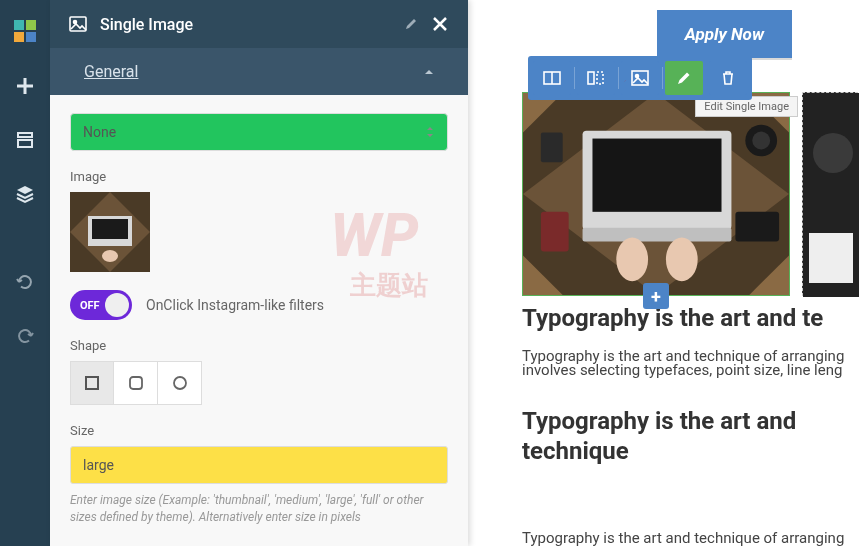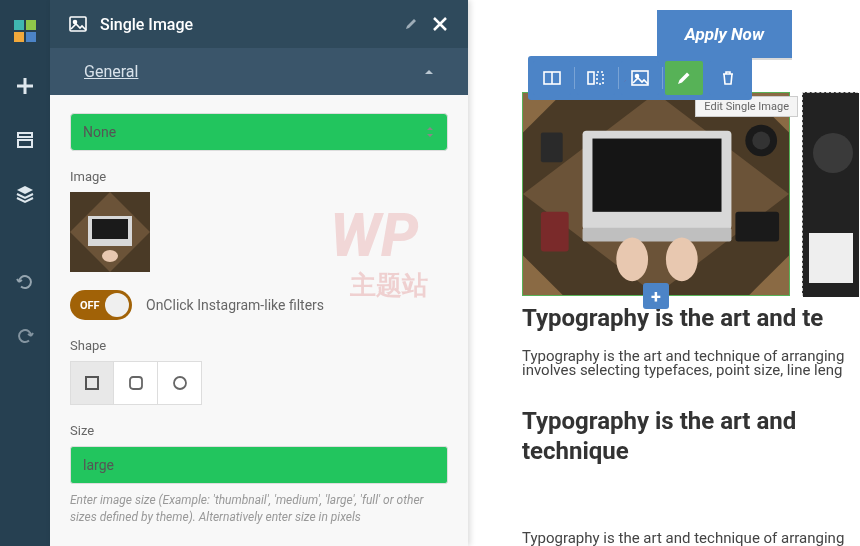--- a/index.html
+++ b/index.html
@@ -15,29 +15,29 @@
 .panel-header .pencil { opacity: .7; }
 .panel-header .close { font-size: 26px; cursor: pointer; color: #fff; }
 .panel-section-head { background: #3a556a; color: #d8e2ea; padding: 14px 34px; display: flex; align-items: center; justify-content: space-between; font-size: 16px; cursor: pointer; text-decoration: underline; }
 .panel-body { flex: 1; overflow-y: auto; padding: 18px 20px; color: #555; }
 .field-label { font-size: 13px; color: #666; margin-bottom: 8px; margin-top: 18px; }
 .field-label:first-child { margin-top: 0; }
 .select-wrap { position: relative; background: #22c55e; border: 1px solid #ddd; border-radius: 4px; padding: 10px 12px; font-size: 14px; color: #555; display: flex; justify-content: space-between; align-items: center; cursor: pointer; }
 .select-wrap .caret { font-size: 12px; color: #888; }
 .thumb { width: 80px; height: 80px; object-fit: cover; background: #7a5a3a; border-radius: 2px; cursor: pointer; }
 .toggle-row { display: flex; align-items: center; gap: 14px; margin-top: 18px; }
-.toggle { width: 62px; height: 30px; background: #a16207; border-radius: 15px; position: relative; cursor: pointer; display: flex; align-items: center; }
+.toggle { width: 62px; height: 30px; background: #6d28d9; border-radius: 15px; position: relative; cursor: pointer; display: flex; align-items: center; }
 .toggle .off-label { color: #fff; font-size: 11px; font-weight: 700; margin-left: 10px; }
 .toggle .knob { position: absolute; right: 3px; top: 3px; width: 24px; height: 24px; background: #efefef; border-radius: 50%; }
 .toggle-text { font-size: 14px; color: #666; }
 .shape-row { display: flex; gap: 0; margin-top: 6px; }
 .shape-btn { width: 44px; height: 44px; border: 1px solid #ddd; background: #fff; display: flex; align-items: center; justify-content: center; cursor: pointer; }
 .shape-btn.active { background: #e8e8e8; }
 .shape-btn + .shape-btn { border-left: none; }
-.text-input { width: 100%; border: 1px solid #ddd; border-radius: 3px; padding: 10px 12px; font-size: 14px; color: #555; background: #22c55e; }
+.text-input { width: 100%; border: 1px solid #ddd; border-radius: 3px; padding: 10px 12px; font-size: 14px; color: #555; background: #fde047; }
 .help-text { font-size: 12px; font-style: italic; color: #999; margin-top: 8px; line-height: 1.4; }
 .apply-btn { position: absolute; top: 10px; right: 68px; background: #4c84c7; color: #fff; font-weight: 700; font-style: italic; font-size: 17px; padding: 14px 28px; border: none; cursor: pointer; box-shadow: 0 2px 0 rgba(0,0,0,.15); }
 .toolbar { position: absolute; top: 56px; left: 528px; display: flex; gap: 6px; background: #4c84c7; padding: 5px; border-radius: 3px; z-index: 5; }
 .tool-btn { width: 38px; height: 34px; background: #4c84c7; color: #fff; display: flex; align-items: center; justify-content: center; cursor: pointer; border-radius: 2px; position: relative; }
 .tool-btn.sep::after { content:""; position:absolute; right:-4px; top:6px; bottom:6px; width:1px; background: rgba(255,255,255,.25);}
 .tool-btn.edit { background: #57b257; }
 .tool-btn.delete { background: #4c84c7; }
 .tooltip { position: absolute; top: 96px; right: 62px; background: #f4f4f4; border: 1px solid #ccc; padding: 3px 8px; font-size: 11px; color: #666; z-index:4; }
 
 .img-slot { position: absolute; top: 92px; left: 522px; width: 268px; height: 204px; border: 1px solid #57b257; }

